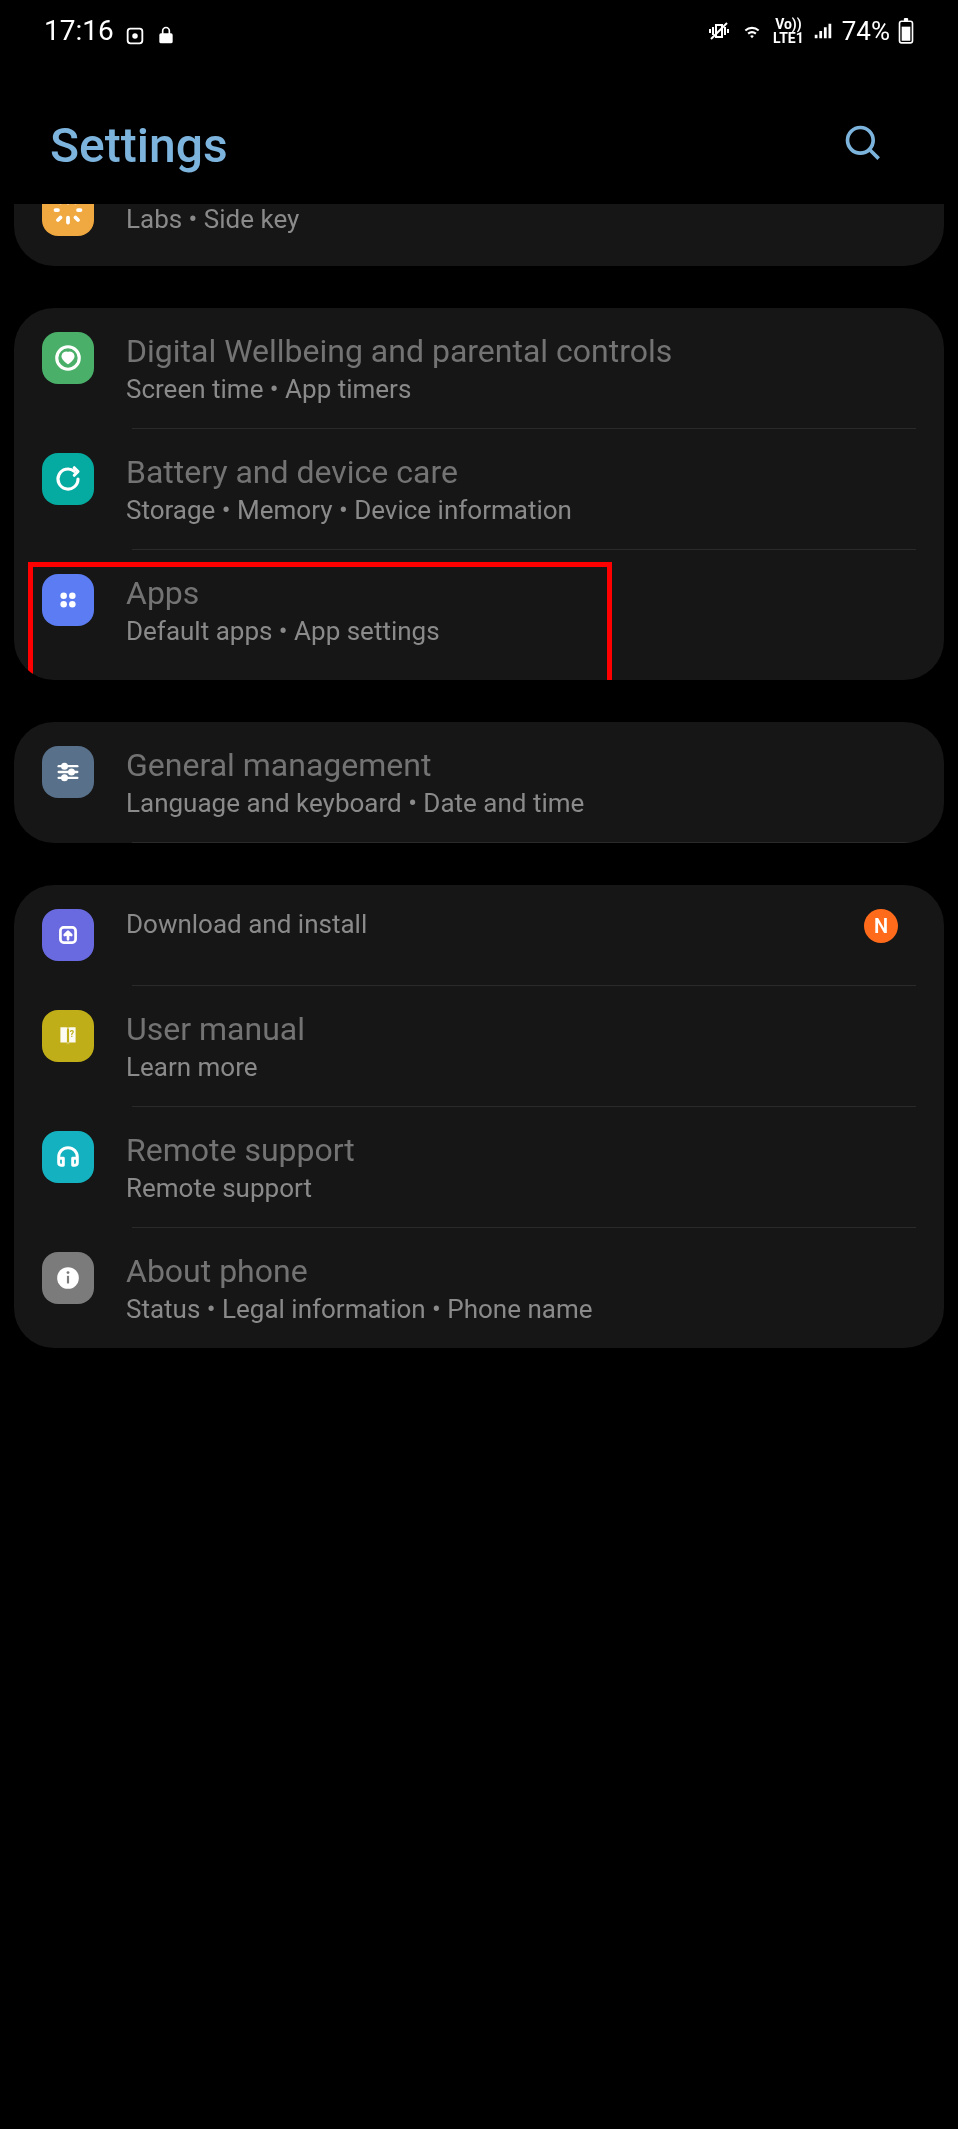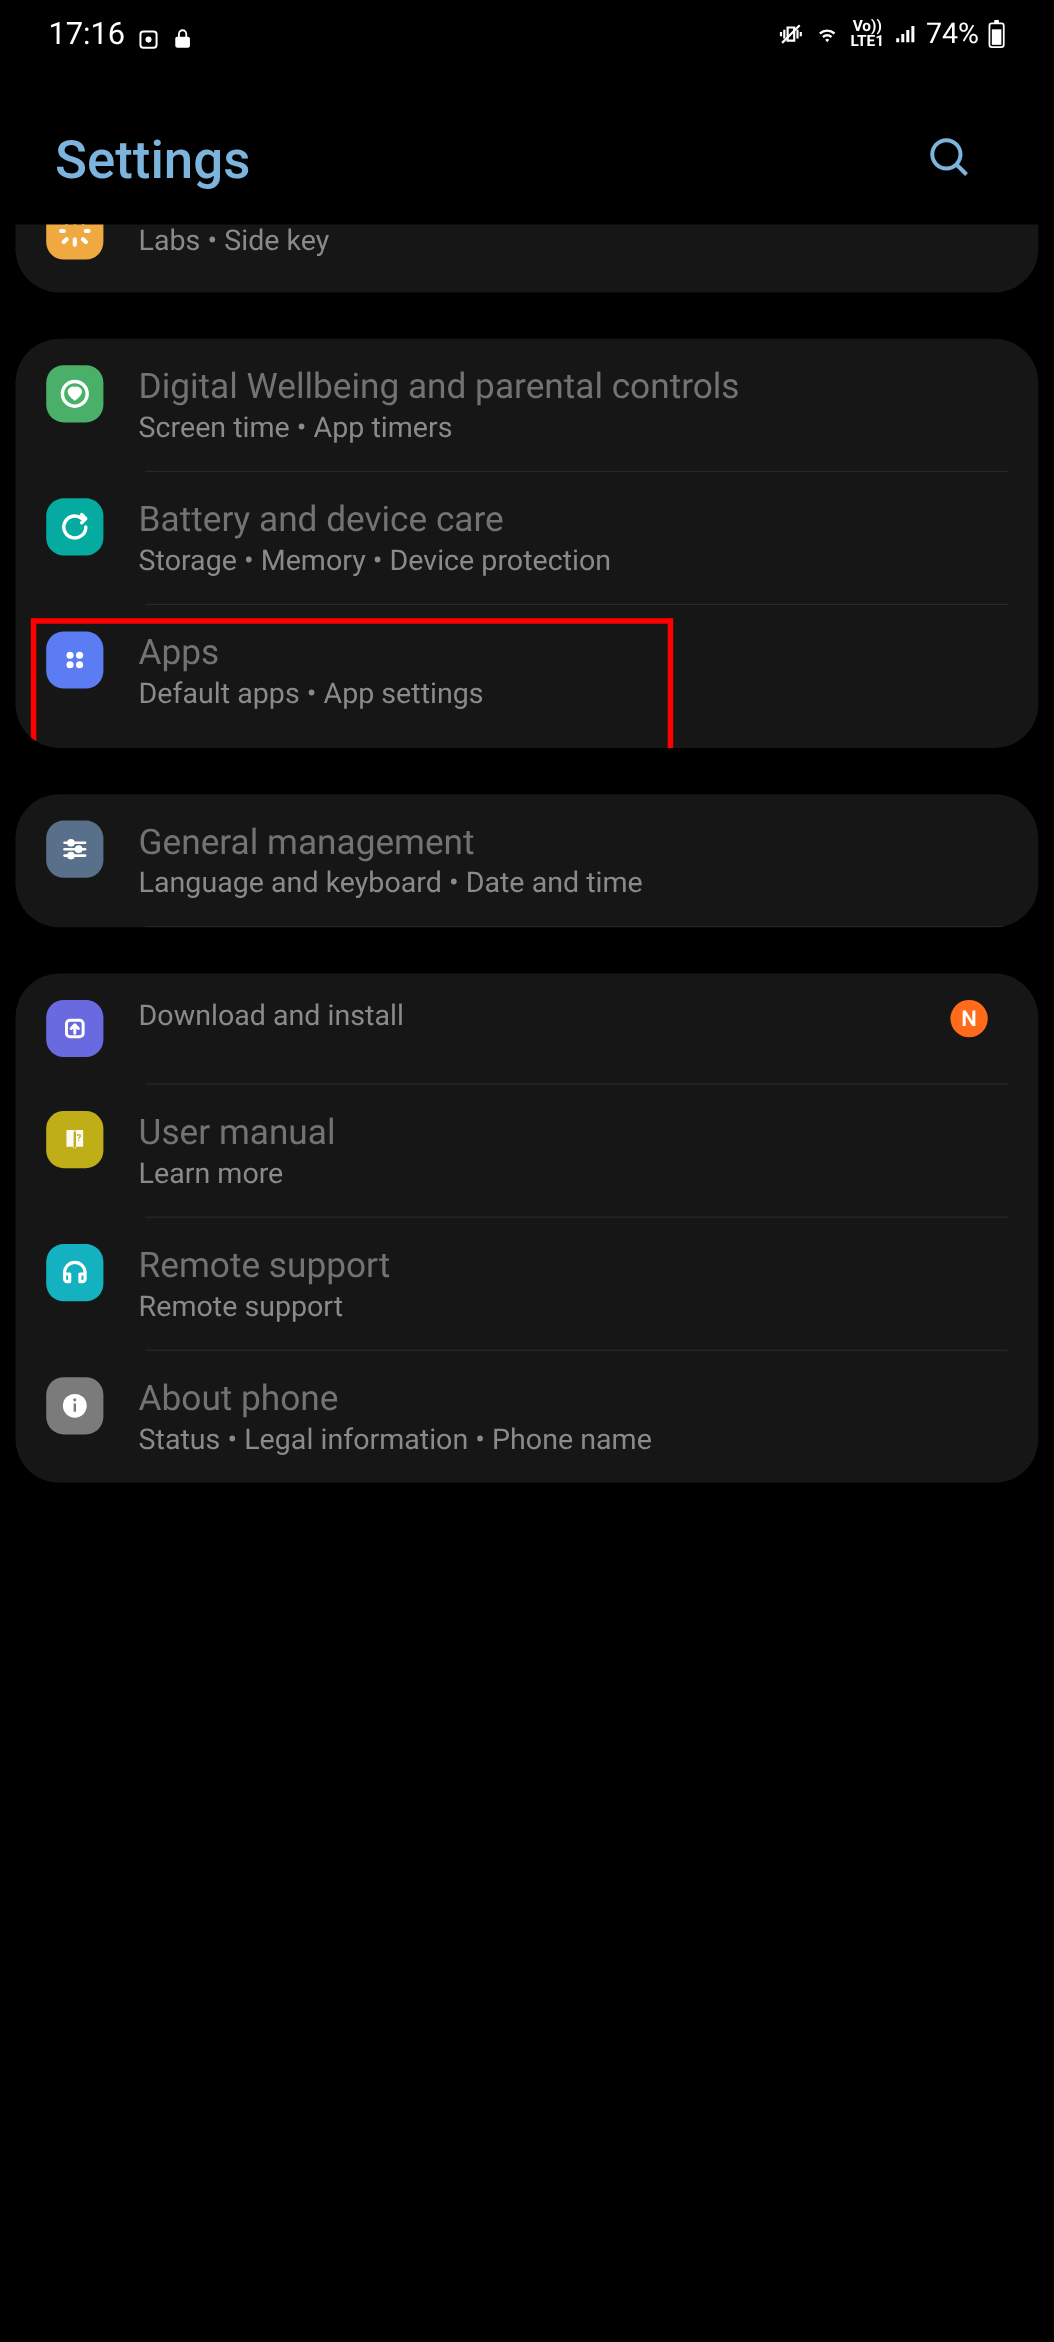--- a/index.html
+++ b/index.html
@@ -224,21 +224,21 @@
   <div class="divider"></div>
   <div class="item">
     <div class="item-icon ic-teal">
       <svg width="30" height="30" viewBox="0 0 24 24" fill="none" stroke="#fff" stroke-width="2.5">
           <path d="M20 12a8 8 0 11-3-6.2" stroke-linecap="round"></path>
           <path d="M17 3l3 3-3 3" stroke-linecap="round" stroke-linejoin="round"></path>
         </svg>
     </div>
     <div class="item-content">
       <div class="item-title">Battery and device care</div>
-      <div class="item-subtitle">Storage  •  Memory  •  Device protection</div>
+      <div class="item-subtitle">Storage  •  Memory  •  Device information</div>
     </div>
   </div>
   <div class="divider"></div>
   <div class="item" style="padding-bottom:34px;">
     <div class="item-icon ic-blue">
       <svg width="26" height="26" viewBox="0 0 24 24" fill="#fff">
           <circle cx="8" cy="8" r="3"></circle>
           <circle cx="16" cy="8" r="3"></circle>
           <circle cx="8" cy="16" r="3"></circle>
           <circle cx="16" cy="16" r="3"></circle>

